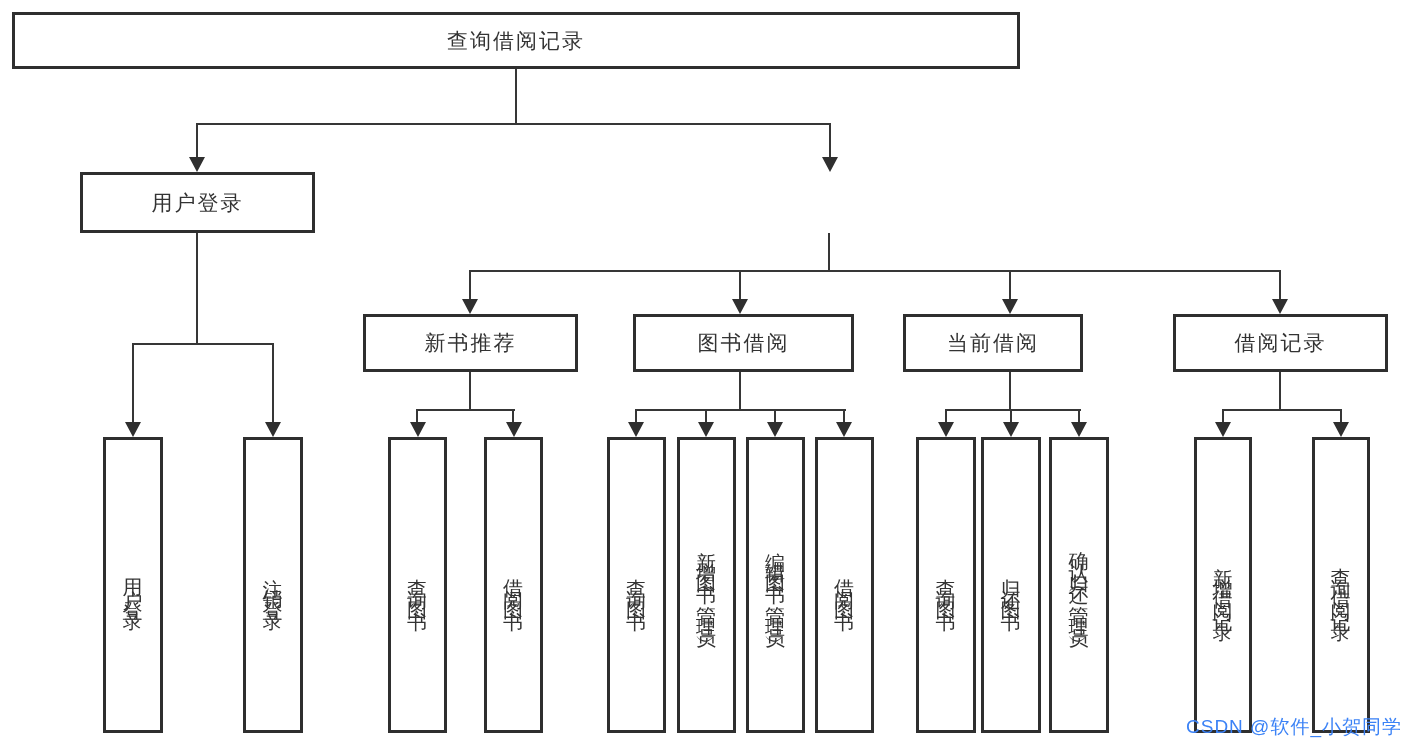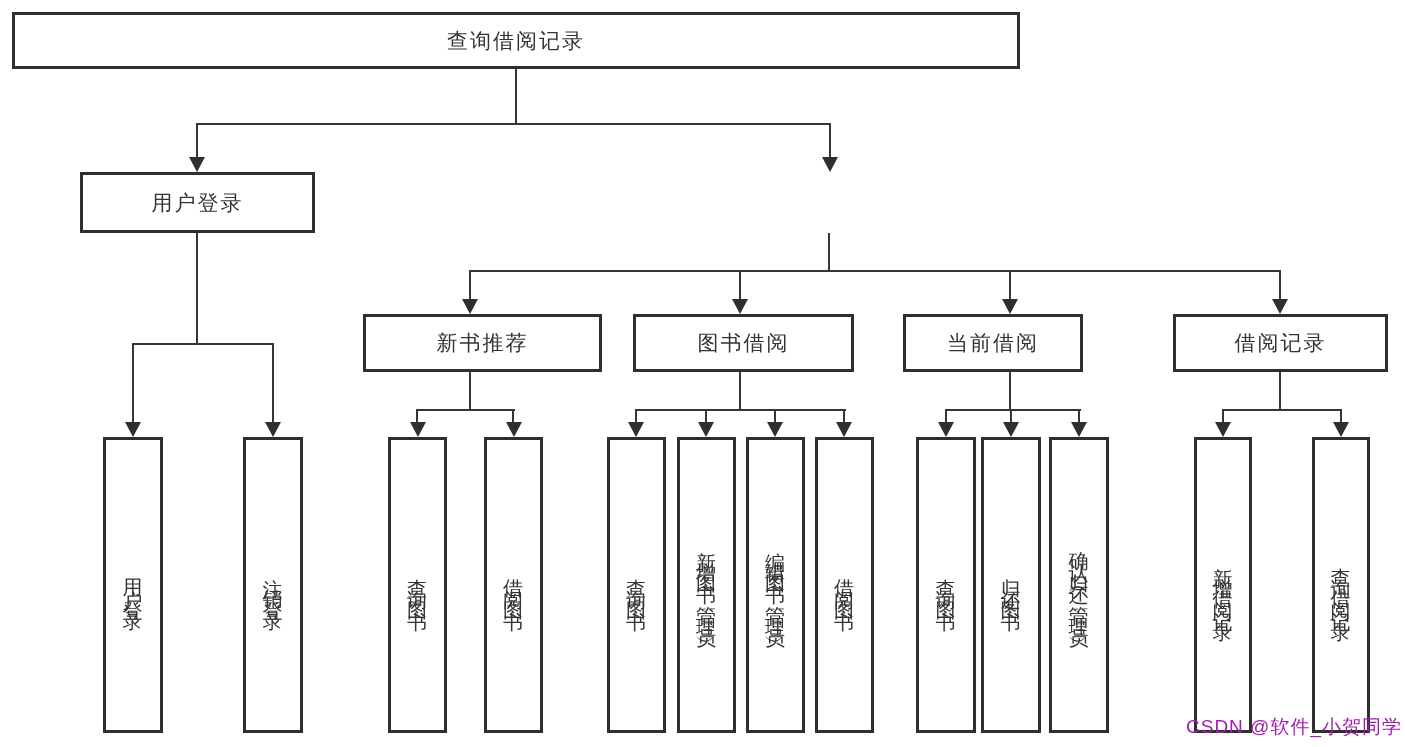--- a/index.html
+++ b/index.html
@@ -19,38 +19,38 @@
   }
   .vline { position:absolute; width:2px; background:#363636; z-index:1; }
   .hline { position:absolute; height:2px; background:#363636; z-index:1; }
   .arrowhead {
     position:absolute; width:0; height:0; z-index:1;
     border-left:8px solid transparent; border-right:8px solid transparent;
     border-top:15px solid #2f2f2f;
   }
   .watermark {
     position:absolute; left:1186px; top:714px; z-index:6;
-    font-size:19px; color:#a21caf; letter-spacing:1px; white-space:nowrap;
+    font-size:19px; color:#3b82f6; letter-spacing:1px; white-space:nowrap;
   }
 </style>
 </head>
 <body>
 
 <div class="canvas">
 
   <div class="node" style="left:12px; top:12px; width:1008px; height:57px;">
     <span>查询借阅记录</span>
   </div>
 
   <div class="node" style="left:80px; top:172px; width:235px; height:61px;">
     <span>用户登录</span>
   </div>
 
 
-  <div class="node" style="left:363px; top:314px; width:239px; height:58px;">
+  <div class="node" style="left:363px; top:314px; width:215px; height:58px;">
     <span>新书推荐</span>
   </div>
 
   <div class="node" style="left:633px; top:314px; width:221px; height:58px;">
     <span>图书借阅</span>
   </div>
 
   <div class="node" style="left:903px; top:314px; width:180px; height:58px;">
     <span>当前借阅</span>
   </div>

